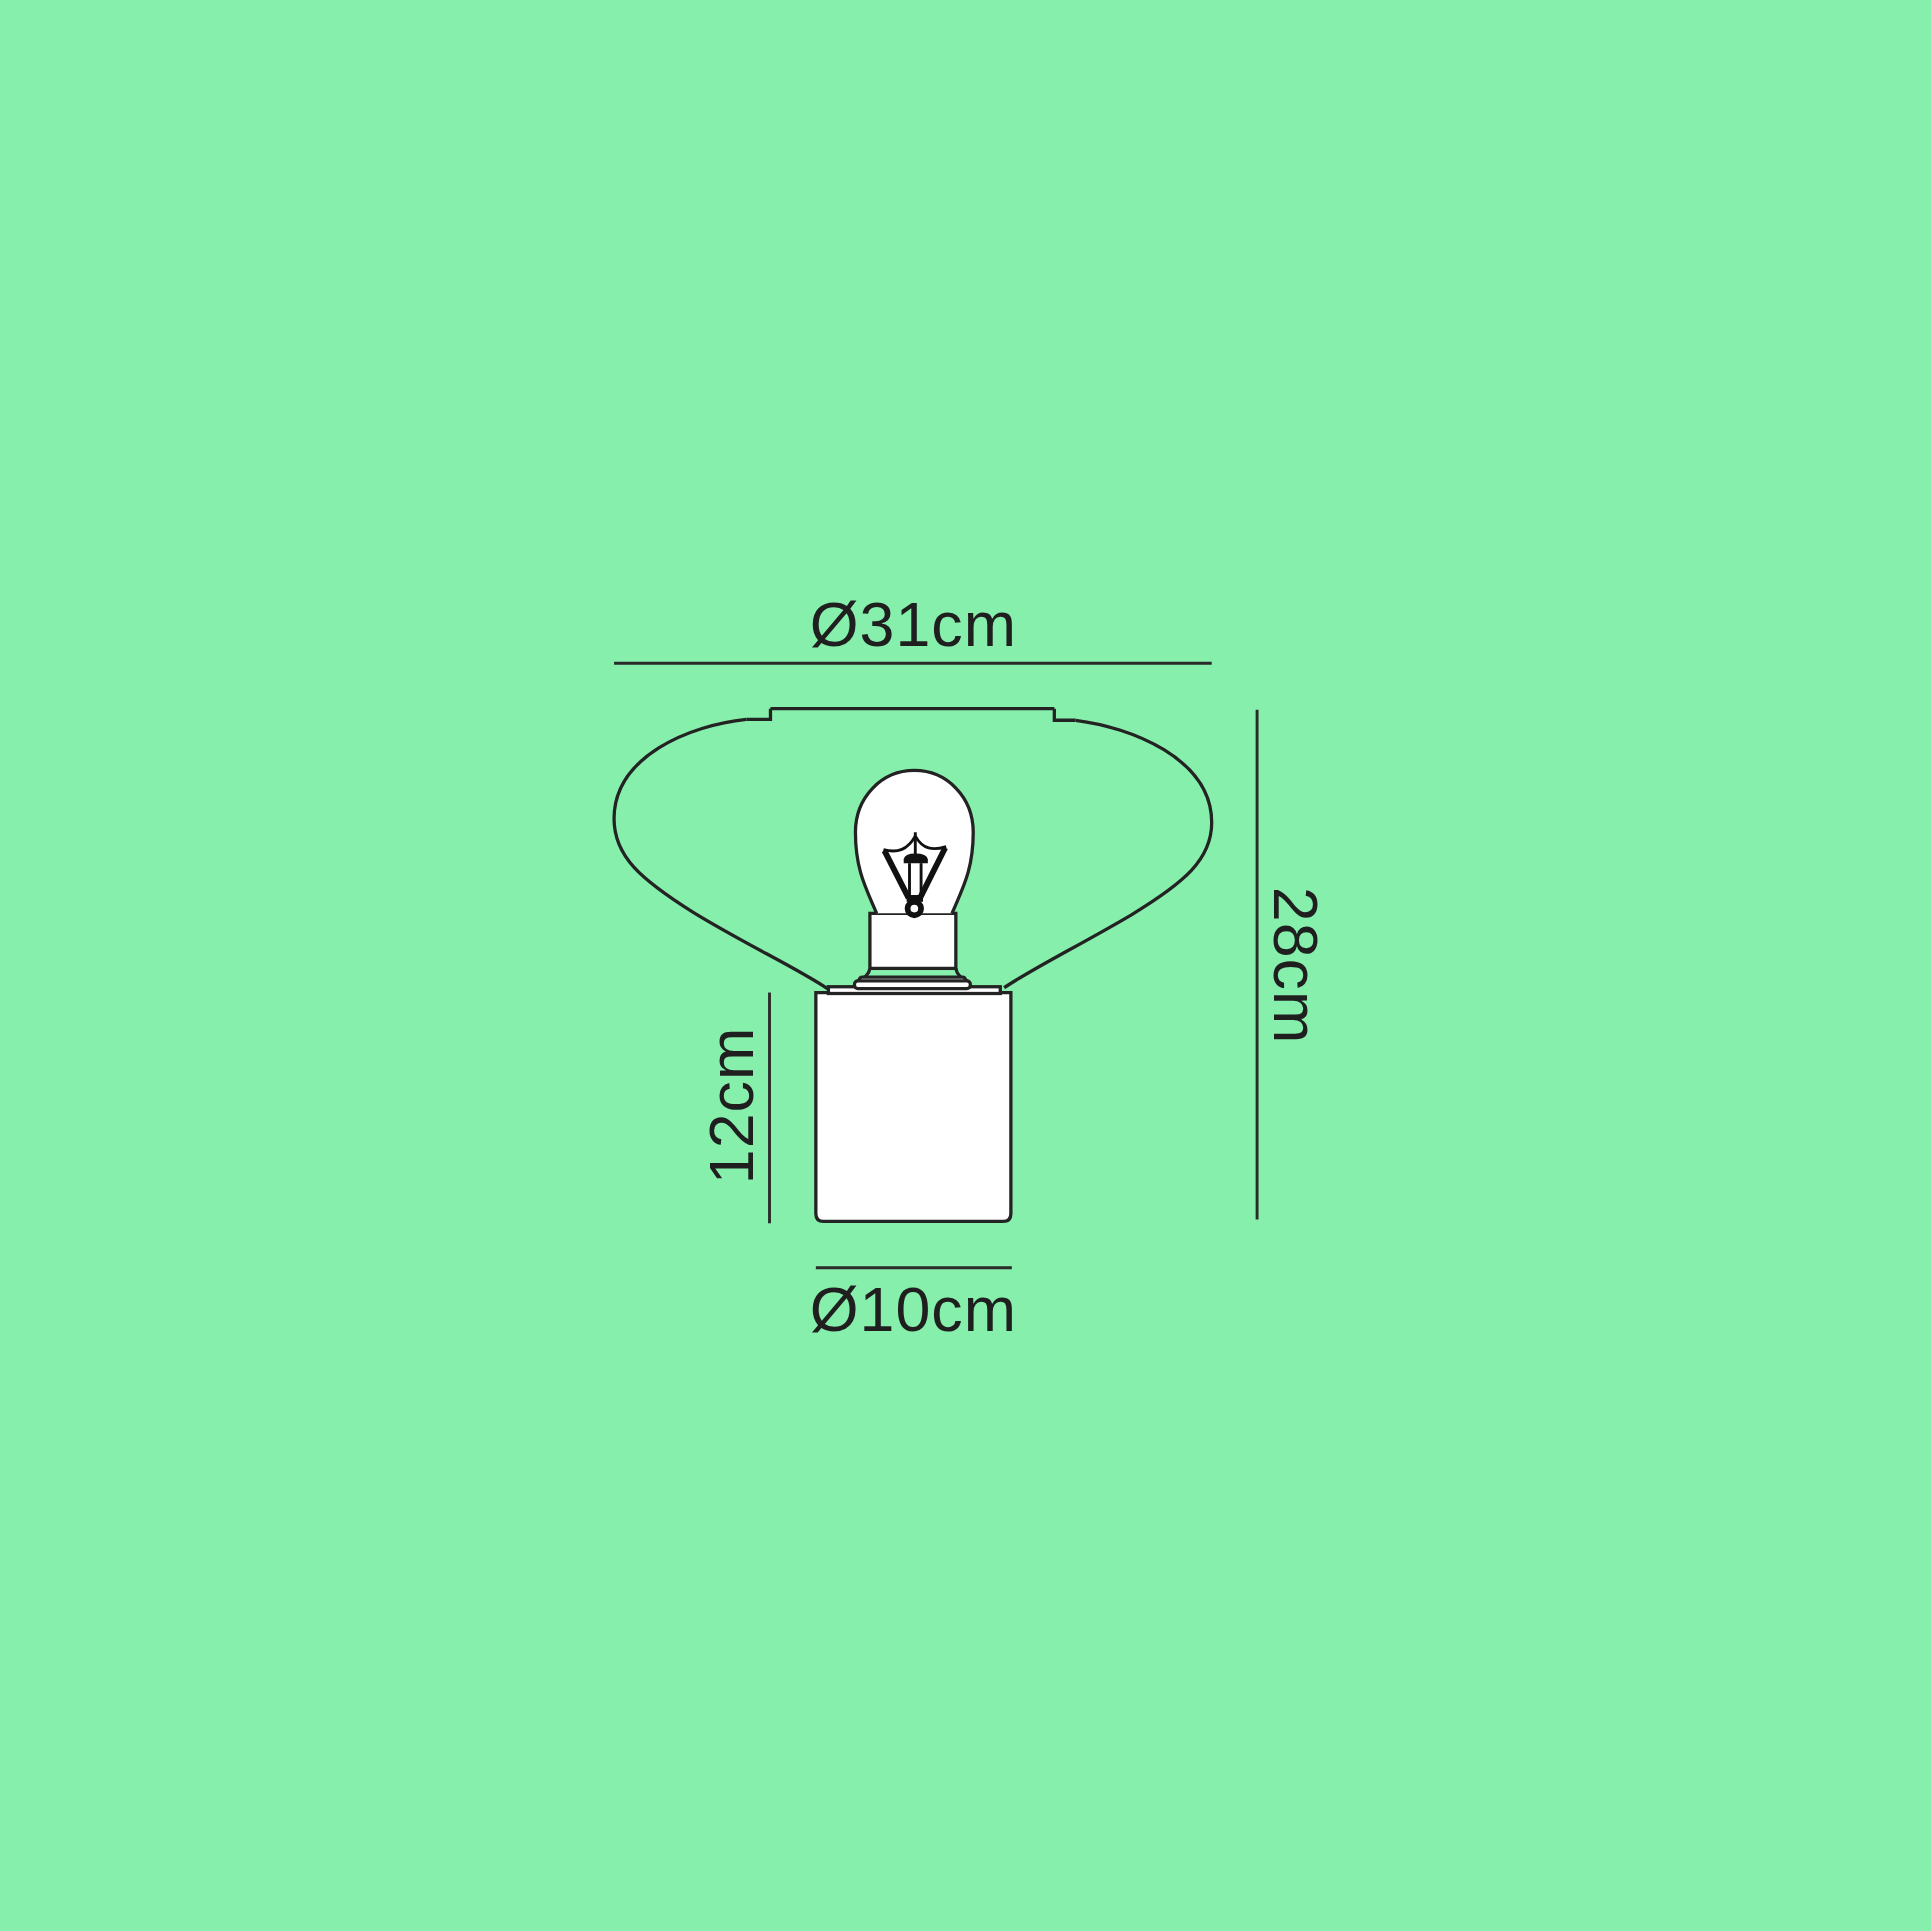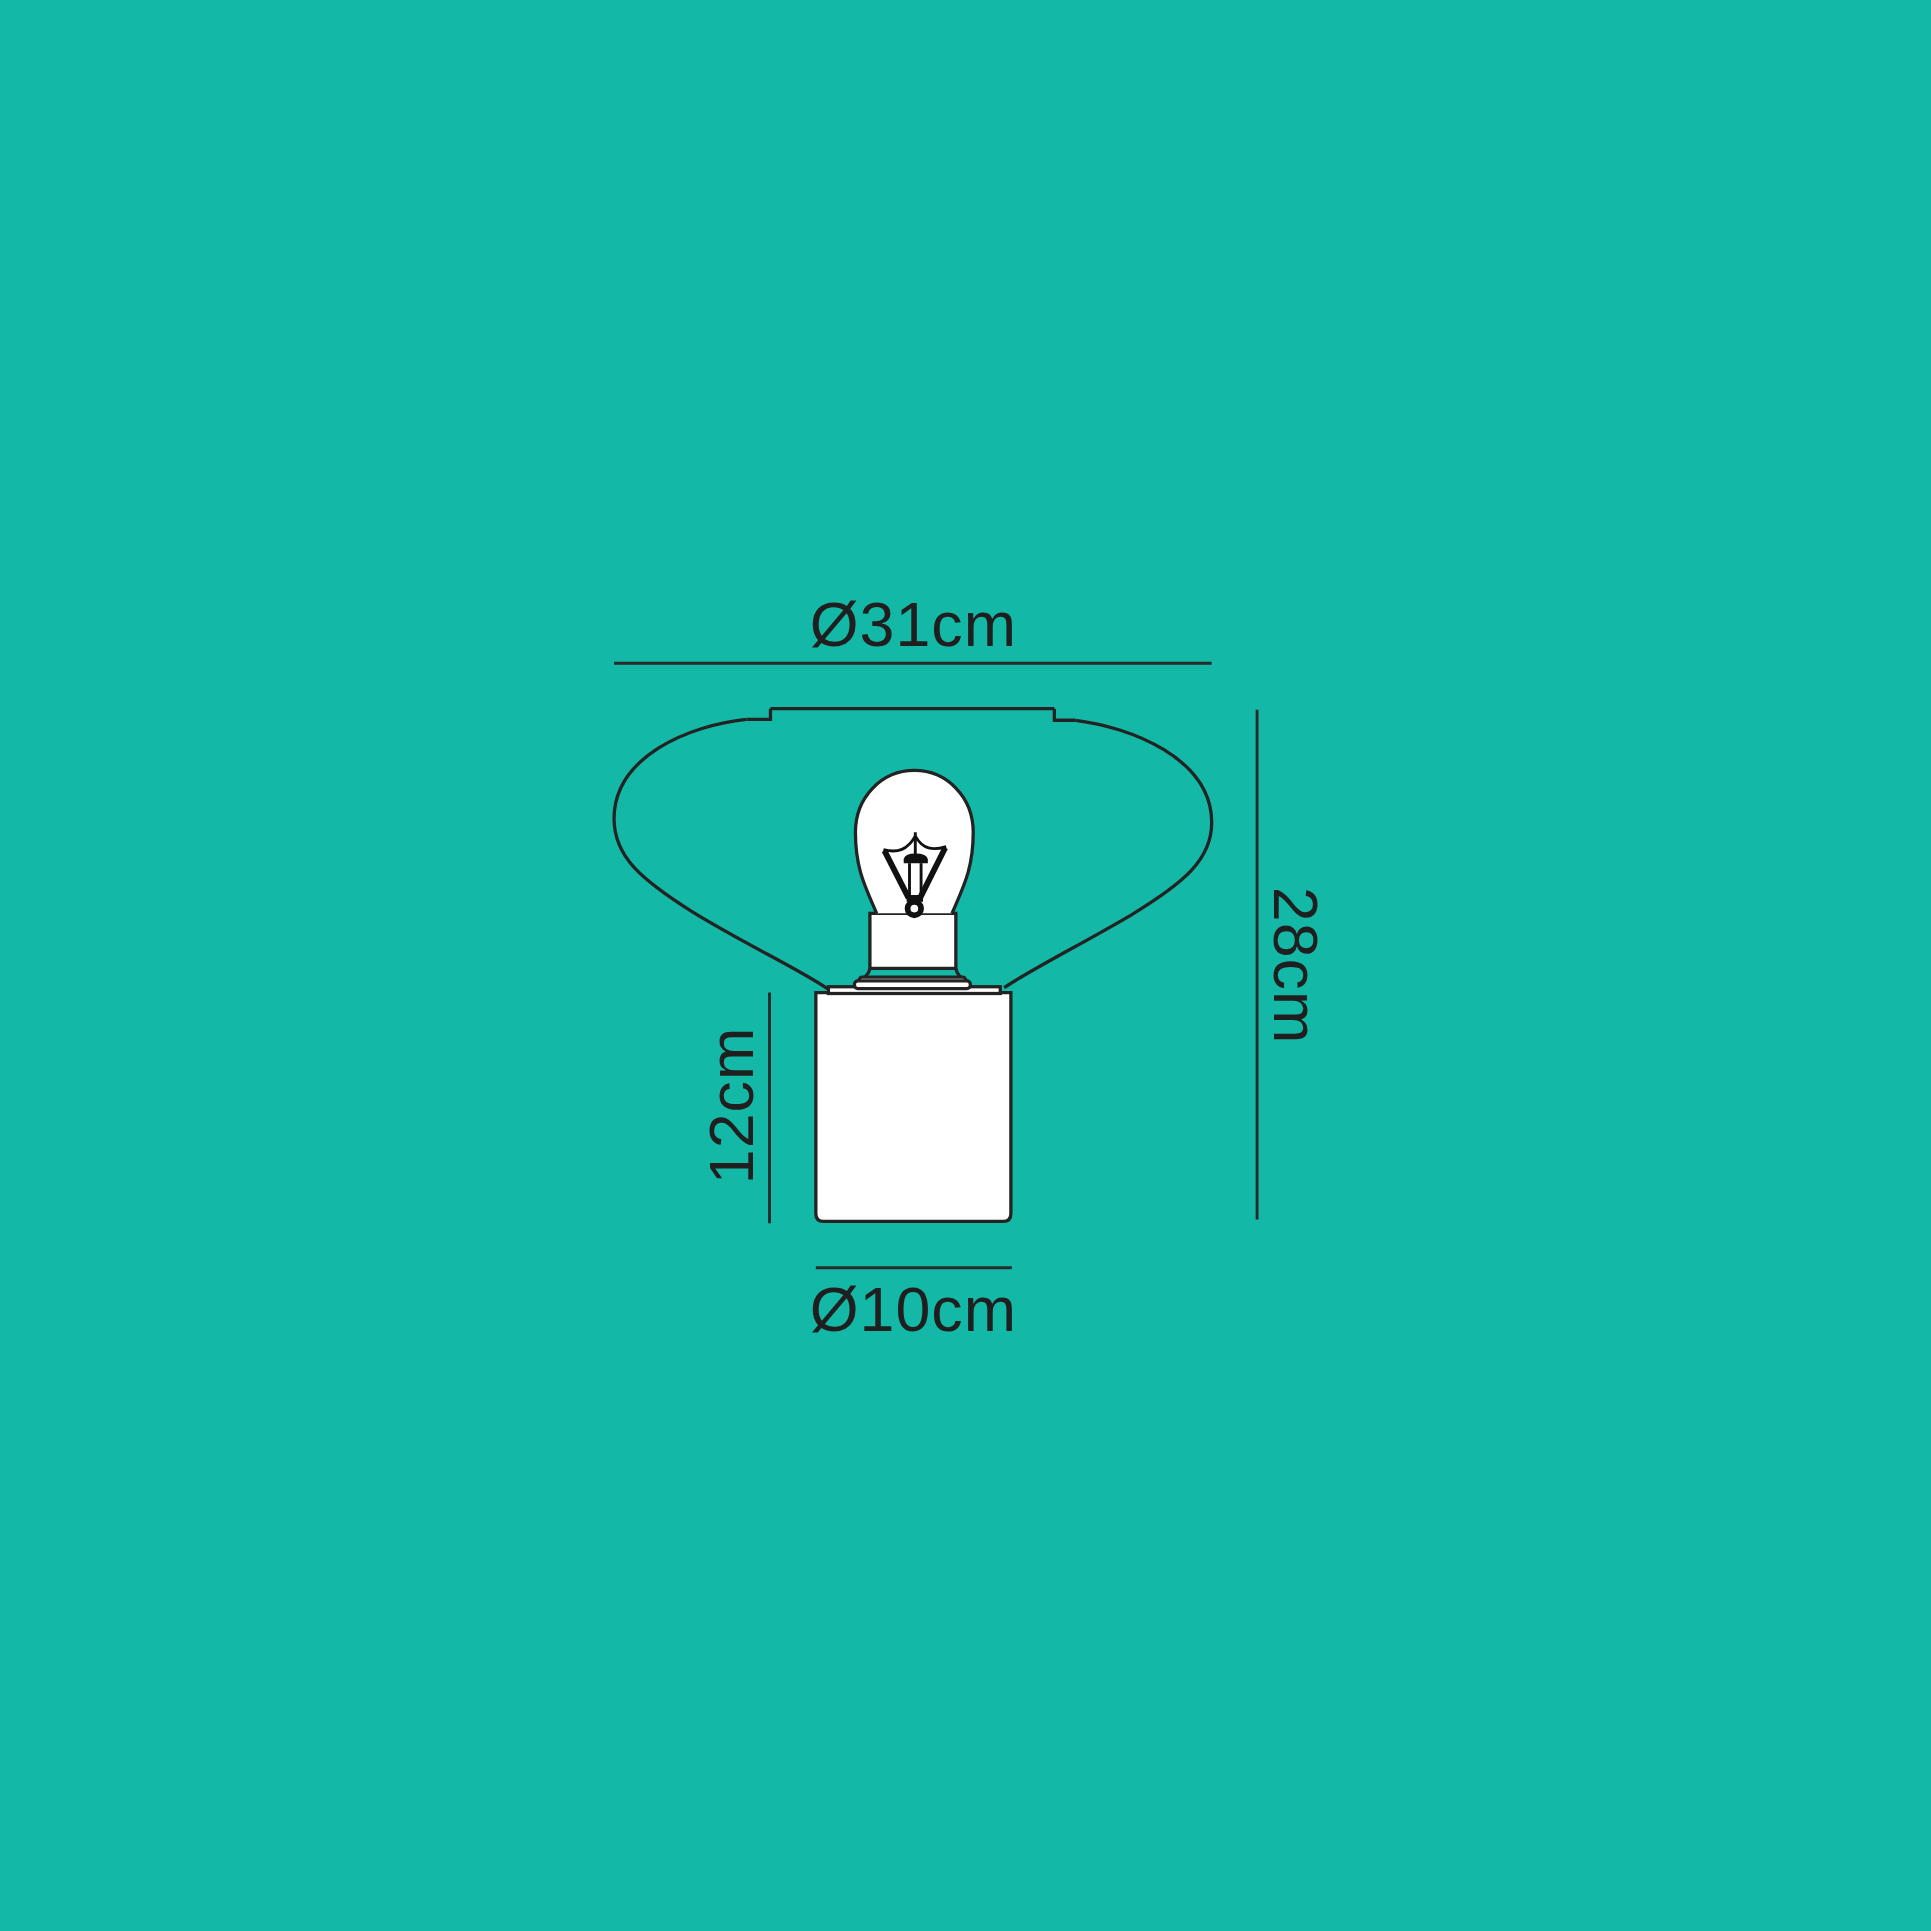--- a/index.html
+++ b/index.html
@@ -4,21 +4,21 @@
 <style>
   html, body {
     margin: 0;
     padding: 0;
     background: #ffffff;
   }
   .canvas {
     position: relative;
     width: 1931px;
     height: 1931px;
-    background: #14b8a6;
+    background: #86efac;
     overflow: hidden;
   }
   svg {
     display: block;
     width: 1931px;
     height: 1931px;
   }
   .outline {
     fill: none;
     stroke: #232323;

